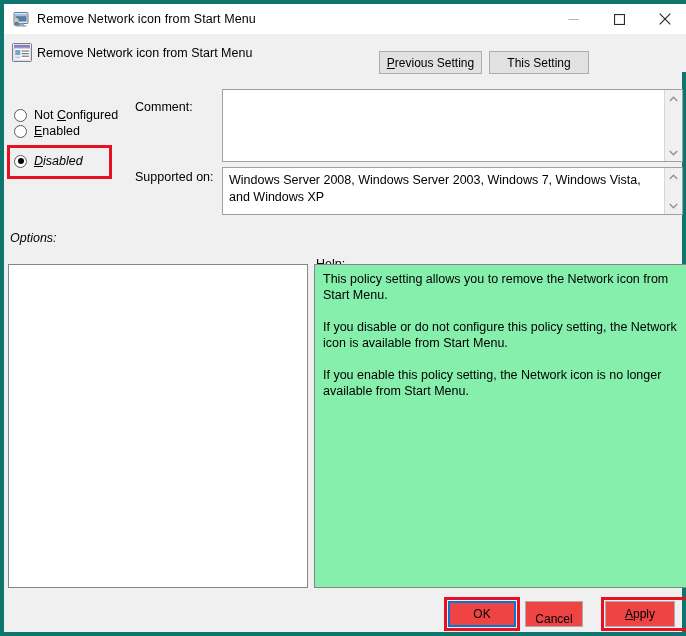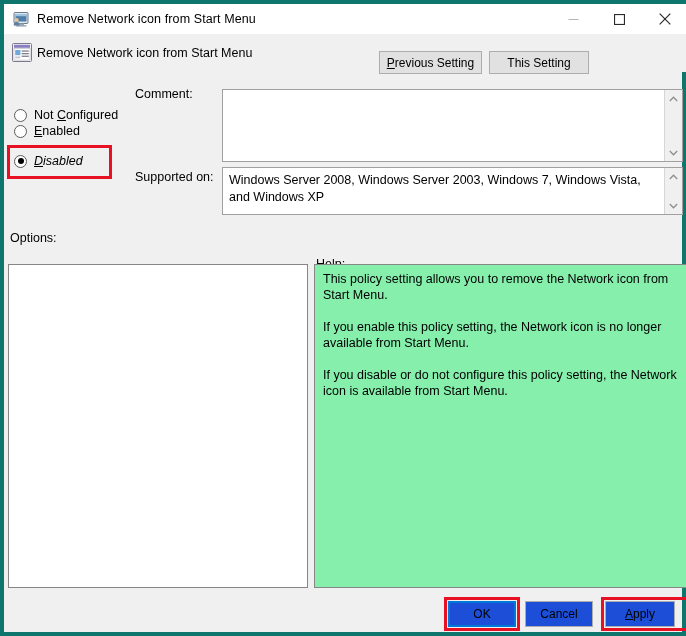--- a/index.html
+++ b/index.html
@@ -145,21 +145,21 @@
   #annot-disabled { left: 3px;  top: 141px; width: 105px; height: 34px; }
   #annot-ok       { left: 440px; top: 593px; width: 76px;  height: 34px; }
   #annot-apply    { left: 597px; top: 593px; width: 89px;  height: 34px; }
 
   
   .field-label {
     position: absolute;
     font-size: 12.5px;
     white-space: nowrap;
   }
-  #comment-label   { left: 131px; top: 83px; }
+  #comment-label   { left: 131px; top: 96px; }
   #supported-label { left: 131px; top: 166px; }
 
   .textbox {
     position: absolute;
     background: #ffffff;
     border: 1px solid #a0a0a0;
     box-sizing: border-box;
     display: flex;
   }
   #comment-box   { left: 218px; top: 85px;  width: 461px; height: 73px; }
@@ -185,21 +185,21 @@
   .vscroll .arrow {
     width: 17px;
     height: 17px;
     display: flex;
     align-items: center;
     justify-content: center;
   }
   .vscroll .arrow svg { display: block; }
 
   
-  #options-label { left: 6px;   top: 227px; }
+  #options-label { left: 6px;   top: 227px; font-style: italic; }
   #help-label    { left: 312px; top: 227px; margin-top: 26px; }
 
   #options-panel {
     position: absolute;
     left: 4px; top: 260px;
     width: 300px; height: 324px;
     background: #ffffff;
     border: 1px solid #868686;
     box-sizing: border-box;
   }
@@ -229,37 +229,37 @@
     flex-direction: column;
     justify-content: space-between;
     align-items: center;
   }
 
   
   .footer-btn {
     position: absolute;
     top: 597px;
     height: 26px;
-    background: #1d4ed8;
+    background: #ef4444;
     border: 1px solid #adadad;
     font-family: "Liberation Sans", sans-serif;
     font-size: 12px;
     color: #000;
     display: flex;
     align-items: center;
     justify-content: center;
     box-sizing: border-box;
     padding: 0;
   }
   #ok-btn {
     left: 444px; width: 68px;
     border: 1px solid #0078d7;
     box-shadow: inset 0 0 0 1px #0078d7;
   }
-  #cancel-btn { left: 521px; width: 68px; }
+  #cancel-btn { left: 521px; width: 58px; align-items: flex-end; }
   #apply-btn  { left: 601px; width: 70px; }
   #cancel-btn { color: #000; }
 </style>
 </head>
 <body>
 
 <div id="window">
 
   <div id="titlebar">
     <span id="title-icon">
@@ -365,22 +365,22 @@
     </div>
   </div>
 
   <span class="field-label" id="options-label">Options:</span>
   <div id="options-panel"></div>
 
   <span class="field-label" id="help-label">Help:</span>
   <div id="help-panel">
     <div id="help-text">
       <p>This policy setting allows you to remove the Network icon from Start Menu.</p>
+      <p>If you disable or do not configure this policy setting, the Network icon is available from Start Menu.</p>
       <p>If you enable this policy setting, the Network icon is no longer available from Start Menu.</p>
-      <p>If you disable or do not configure this policy setting, the Network icon is available from Start Menu.</p>
     </div>
     <div id="help-scroll">
       <div class="arrow">
         <svg width="9" height="6" viewBox="0 0 9 6">
             <polyline points="0.8,5 4.5,1.2 8.2,5" fill="none" stroke="#8f8f8f" stroke-width="1.3"></polyline>
           </svg>
       </div>
       <div class="arrow">
         <svg width="9" height="6" viewBox="0 0 9 6">
             <polyline points="0.8,1 4.5,4.8 8.2,1" fill="none" stroke="#8f8f8f" stroke-width="1.3"></polyline>

